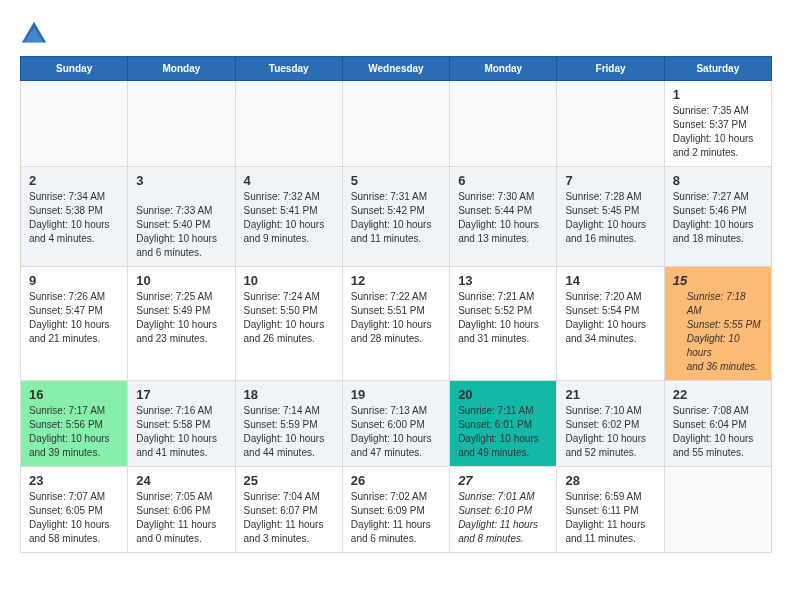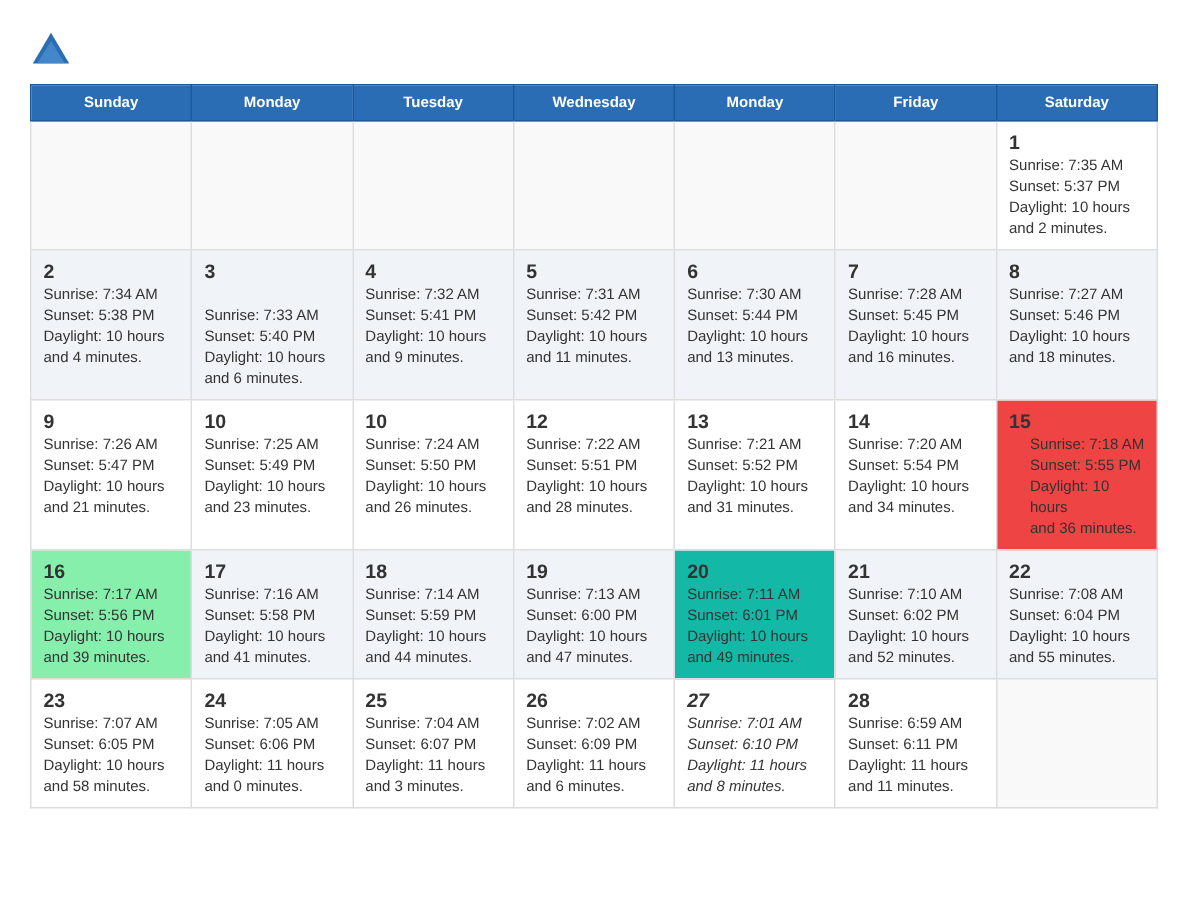--- a/index.html
+++ b/index.html
@@ -235,21 +235,21 @@
 Daylight: 10 hours
 and 31 minutes.</div>
         </td>
         <td style="background: rgb(255, 255, 255);">
           <span class="day-number">14</span>
           <div class="day-info" style="white-space: pre-line;">Sunrise: 7:20 AM
 Sunset: 5:54 PM
 Daylight: 10 hours
 and 34 minutes.</div>
         </td>
-        <td style="background: #ef4444;">
+        <td style="background: #fdba74; font-style: italic;">
           <span class="day-number">15</span>
           <div class="day-info" style="white-space: pre-line; margin-left: 14px;">Sunrise: 7:18 AM
 Sunset: 5:55 PM
 Daylight: 10 hours
 and 36 minutes.</div>
         </td>
       </tr>
       <tr>
         <td style="background: #86efac;">
           <span class="day-number">16</span>

